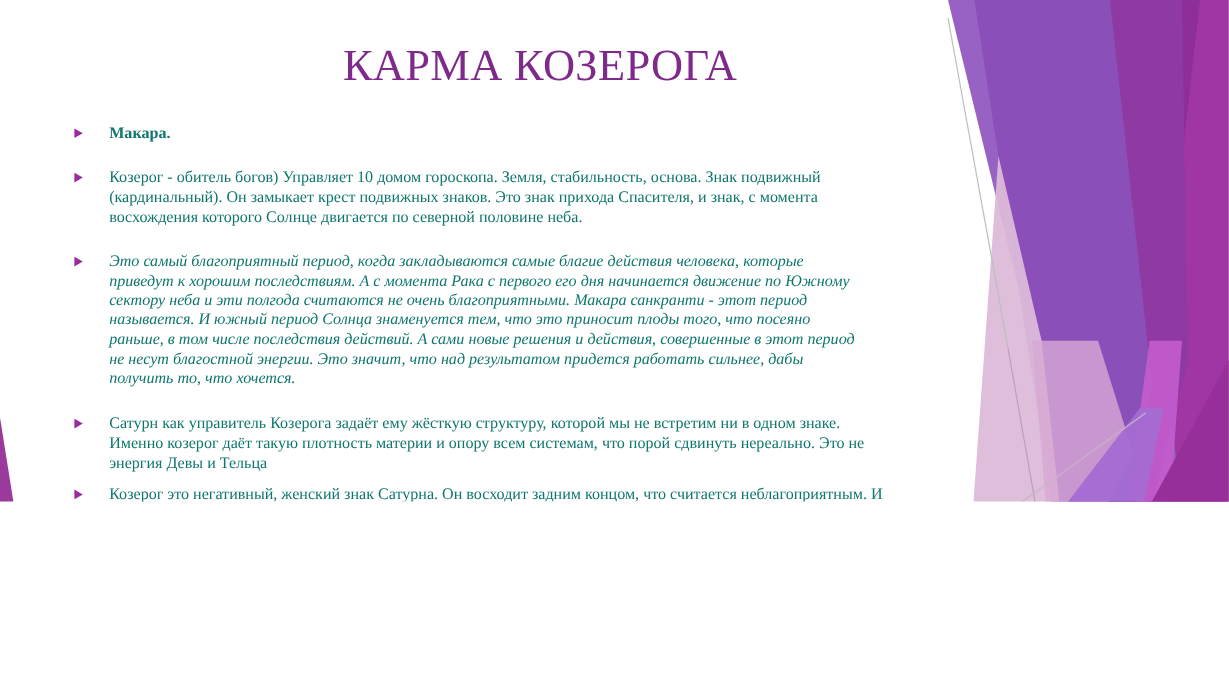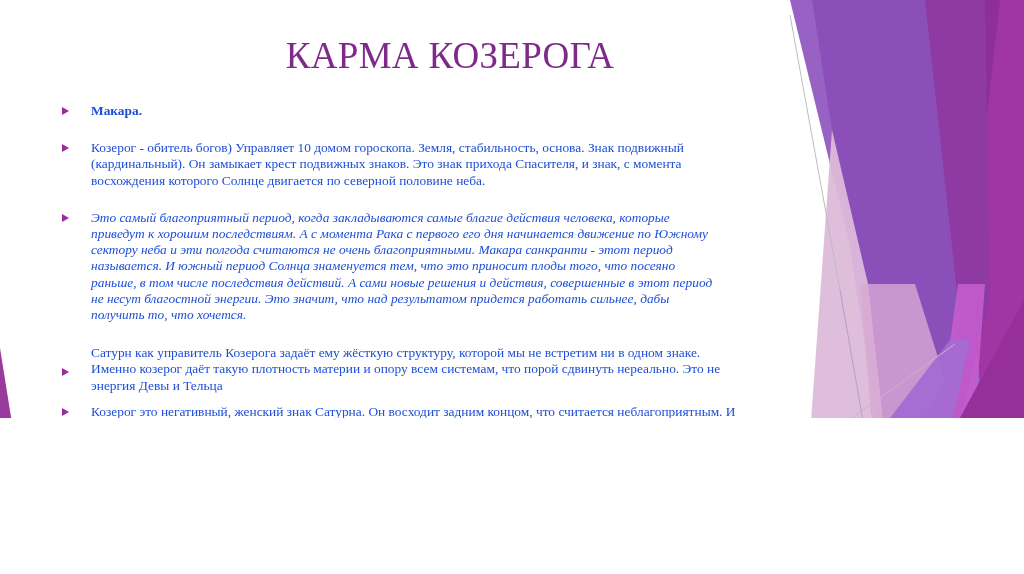--- a/index.html
+++ b/index.html
@@ -40,21 +40,21 @@
       font-weight: normal;
     }
     .content {
       position: absolute;
       left: 62px;
       top: 103px;
       width: 712px;
       font-family: "Liberation Serif", "DejaVu Serif", serif;
       font-size: 13.4px;
       line-height: 16.2px;
-      color: #1d4ed8;
+      color: #0f766e;
     }
     .bullet {
       display: flex;
       align-items: flex-start;
     }
     .bullet-marker {
       width: 0;
       height: 0;
       border-top: 4px solid transparent;
       border-bottom: 4px solid transparent;
@@ -63,21 +63,21 @@
       margin-right: 22px;
       flex: 0 0 auto;
     }
     .bullet-text {
       flex: 1 1 auto;
       white-space: pre-line;
     }
     .b1 { margin-bottom: 21px; }
     .b2 { margin-bottom: 21px; }
     .b3 { margin-bottom: 22px; }
-    .b4 { margin-bottom: 10px; align-items: center; }
+    .b4 { margin-bottom: 10px; }
     .b5 { }
     .bold { font-weight: bold; }
     .bolditalic { font-weight: normal; font-style: italic; }
   </style>
 </head>
 <body>
 
 <div class="slide">
 
   <svg class="deco" viewBox="0 0 1024 574" xmlns="http://www.w3.org/2000/svg">

